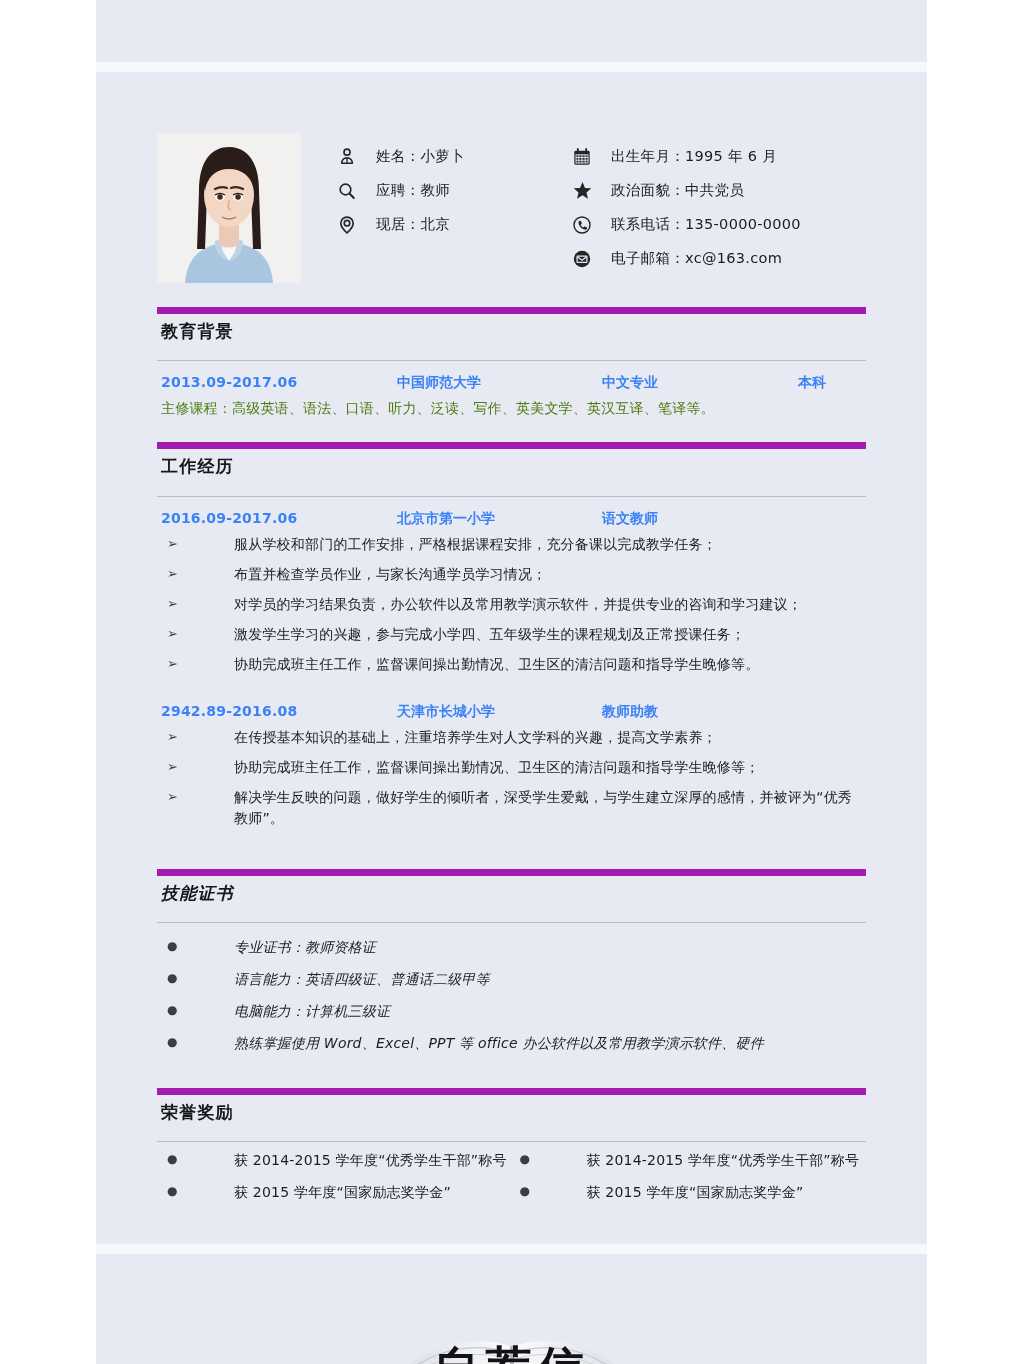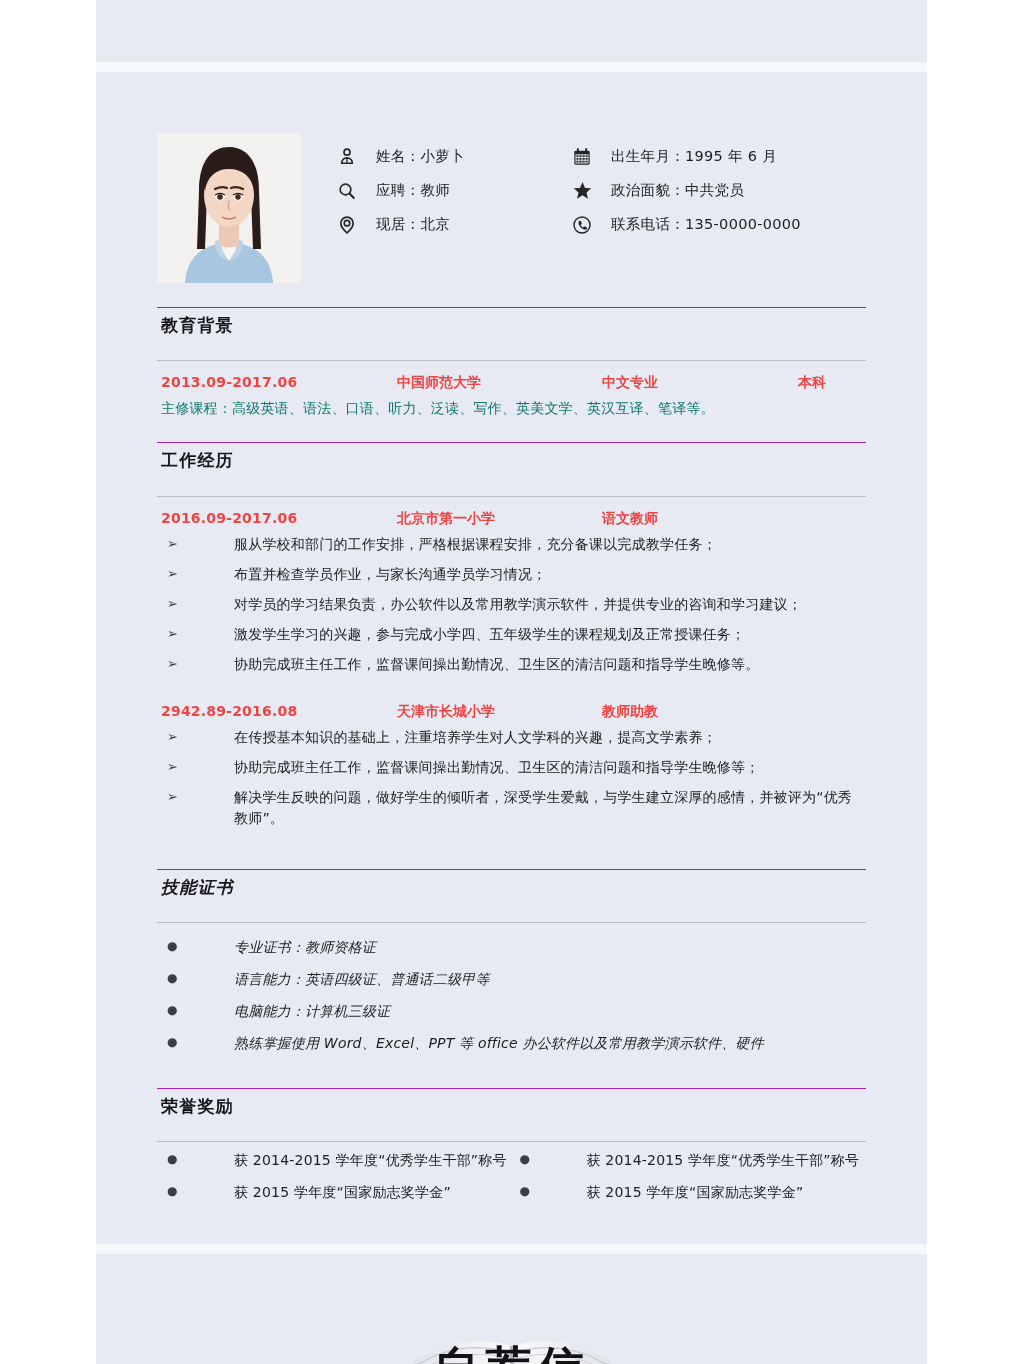--- a/index.html
+++ b/index.html
@@ -104,50 +104,50 @@
     font-size: 14.5px;
     color: #1d1d1f;
     padding-left: 16px;
     white-space: nowrap;
     letter-spacing: 0.3px;
   }
 
   
   .section { margin-top: 24px; }
   .section-head {
-    border-top: 1px solid #a21caf;
+    border-top: 7px solid #a21caf;
     border-bottom: 1px solid #b9bdc9;
-    padding: 7px 0 24px 4px;
+    padding: 7px 0 18px 4px;
   }
   .section-title {
     font-size: 17px;
     font-weight: bold;
     color: #18181a;
     letter-spacing: 1.2px;
     line-height: 1.25;
   }
 
   
   .entry-row {
     display: flex;
     align-items: baseline;
     font-weight: bold;
     font-size: 14px;
-    color: #ef4444;
+    color: #3b82f6;
     margin-top: 13px;
     padding-left: 4px;
   }
   .entry-date { width: 236px; flex: 0 0 236px; letter-spacing: 0.2px; }
   .entry-org  { width: 205px; flex: 0 0 205px; }
   .entry-role { width: 180px; flex: 0 0 180px; }
   .entry-deg  { flex: 1; margin-left: 16px; }
 
   .plain-line {
     font-size: 14px;
-    color: #0f766e;
+    color: #4d7c0f;
     margin-top: 8px;
     padding-left: 4px;
     letter-spacing: 0.2px;
   }
 
   
   .bullets { margin-top: 6px; padding-left: 4px; }
   .bullet {
     display: flex;
     align-items: flex-start;
@@ -322,20 +322,30 @@
         <div class="info-row">
           <span class="info-icon">
             <svg width="20" height="20" viewBox="0 0 24 24">
                 <circle cx="12" cy="12" r="9.6" fill="none" stroke="#262626" stroke-width="1.7"></circle>
                 <path d="M8.6 7.2c1.1-.5 1.9-.2 2.3.7l.8 1.7c.3.7.1 1.2-.5 1.6l-.7.5c.5 1.5 1.6 2.7 3 3.4l.5-.8c.4-.6.9-.8 1.6-.5l1.7.8c.9.4 1.1 1.2.6 2.3-1 1-2.6 1-4.6-.1-2.2-1.2-4-3.1-4.9-5.2-.9-1.9-.8-3.4.2-4.4z" fill="#262626"></path>
               </svg>
           </span>
           <span class="info-text">联系电话：135-0000-0000</span>
         </div>
 
+        <div class="info-row">
+          <span class="info-icon">
+            <svg width="20" height="20" viewBox="0 0 24 24">
+                <circle cx="12" cy="12" r="9.8" fill="#262626"></circle>
+                <rect x="6.1" y="8.6" width="11.8" height="7.4" rx="0.8" fill="none" stroke="#e7eaf3" stroke-width="1.5"></rect>
+                <path d="M6.3 9.2l5.7 4.3 5.7-4.3" fill="none" stroke="#e7eaf3" stroke-width="1.5"></path>
+              </svg>
+          </span>
+          <span class="info-text">电子邮箱：xc@163.com</span>
+        </div>
 
       </div>
     </div>
   </div>
 
   <div class="section">
     <div class="section-head">
       <div class="section-title">教育背景</div>
     </div>
     <div class="entry-row">

